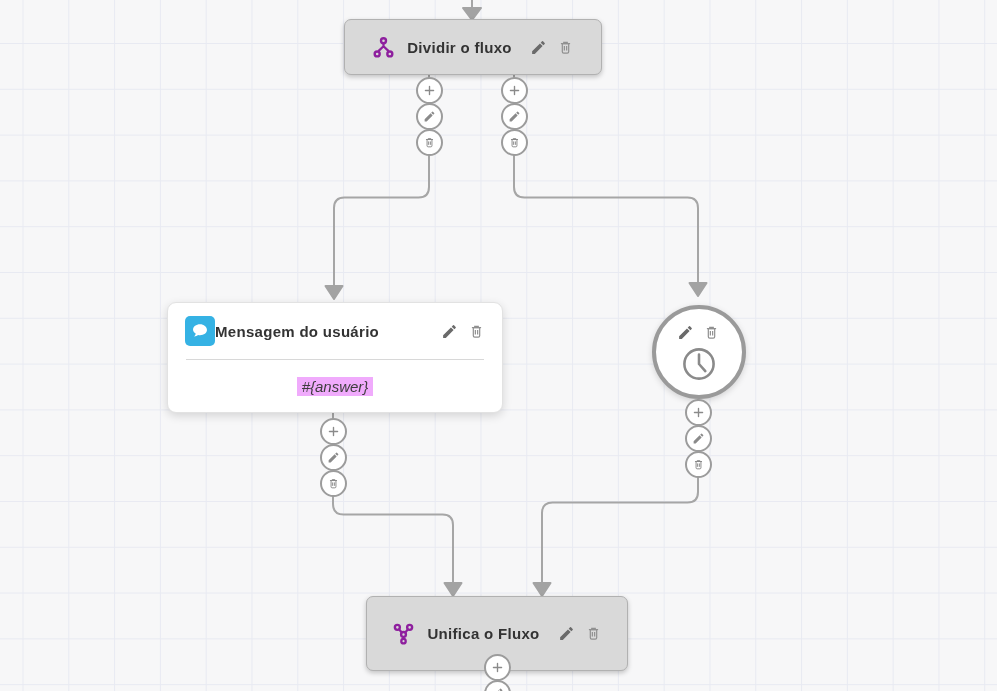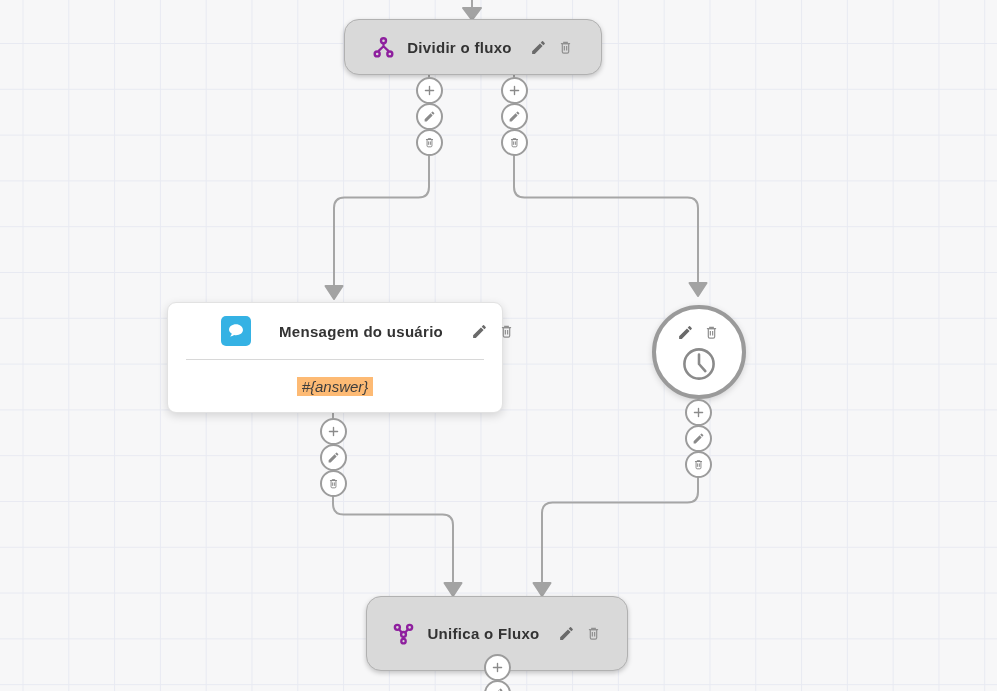--- a/index.html
+++ b/index.html
@@ -13,39 +13,39 @@
     background-size:45.8px 45.8px,45.8px 45.8px;
     background-position:22.5px 0px,0px 43px;
   }
   .wires{position:absolute;left:0;top:0;z-index:1;}
   .wires path{stroke:#a6a6a6;stroke-width:2;fill:none;}
   .wires polygon{fill:#a3a3a3;stroke:#a3a3a3;stroke-width:2;stroke-linejoin:round;}
 
   .node-pill{
     position:absolute;z-index:2;box-sizing:border-box;
     display:flex;align-items:center;justify-content:center;gap:12px;
-    background:#d9d9d9;border:1px solid #b1b1b1;border-radius:15px;
+    background:#d9d9d9;border:1px solid #b1b1b1;border-radius:7px;
     box-shadow:0 2px 5px rgba(0,0,0,.22);
   }
   .title{font-weight:bold;font-size:15px;color:#333;letter-spacing:.3px;white-space:nowrap;}
   .actions{display:flex;align-items:center;gap:10px;margin-left:6px;}
   .act{display:flex;align-items:center;justify-content:center;cursor:pointer;}
 
   .card{
     position:absolute;z-index:2;box-sizing:border-box;
     background:#fff;border:1px solid #e2e2e2;border-radius:9px;
     box-shadow:0 3px 10px rgba(0,0,0,.14);
   }
-  .card-header{height:56px;display:flex;align-items:center;padding:0 17px;gap:28px;margin-left:36px;}
+  .card-header{height:56px;display:flex;align-items:center;padding:0 17px;gap:0;}
   .card-header .actions{margin-left:auto;}
   .chat-icon{width:30px;height:30px;border-radius:5px;background:#35b2e4;
     display:flex;align-items:center;justify-content:center;flex:0 0 auto;}
   .card-divider{height:1px;background:#d8d8d8;margin:0 18px;}
   .card-body{height:52px;display:flex;align-items:center;justify-content:center;}
-  .var-chip{font-style:italic;font-size:15px;color:#3d3d3d;background:#fdba74;padding:1px 5px;}
+  .var-chip{font-style:italic;font-size:15px;color:#3d3d3d;background:#f0abfc;padding:1px 5px;}
 
   .circle-node{
     position:absolute;z-index:2;box-sizing:border-box;width:94px;height:94px;
     border-radius:50%;background:#fff;border:4px solid #9a9a9a;
     box-shadow:0 2px 6px rgba(0,0,0,.15);
     display:flex;flex-direction:column;align-items:center;padding-top:15px;gap:2px;
   }
 
   .stack{position:absolute;z-index:2;display:flex;flex-direction:column;align-items:center;}
   .cbtn{

